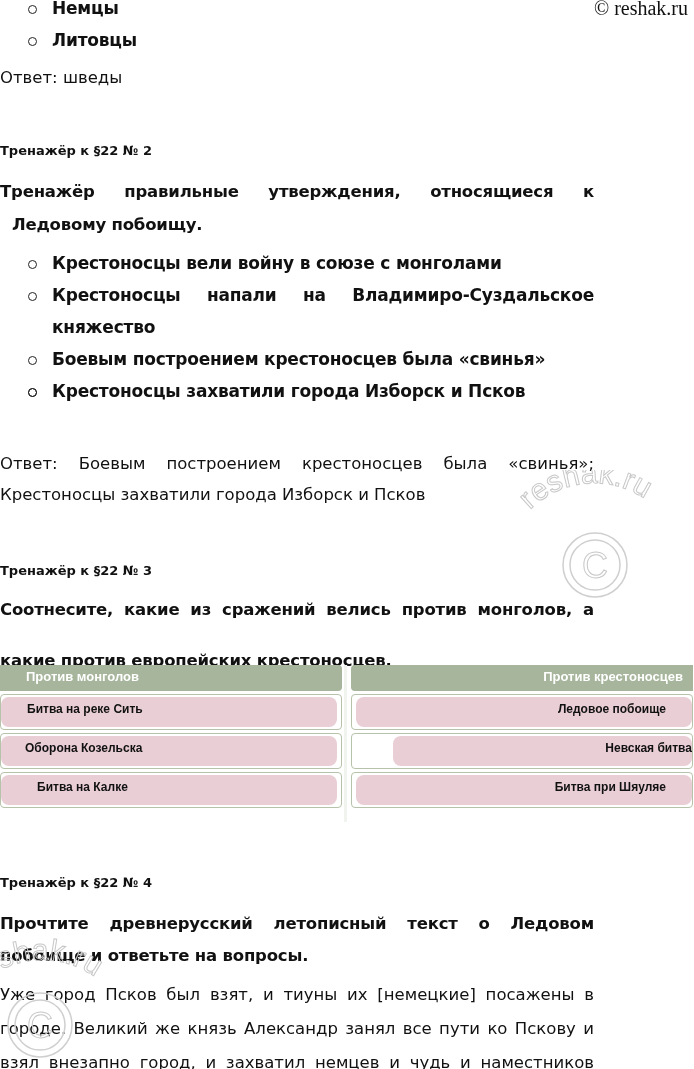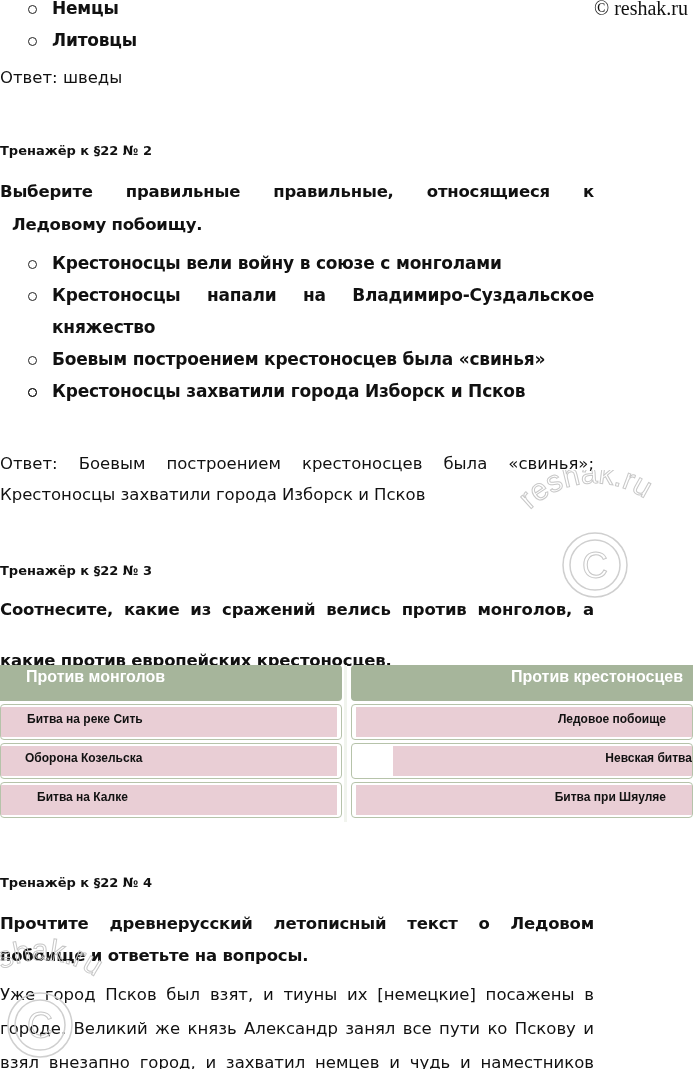--- a/index.html
+++ b/index.html
@@ -22,54 +22,54 @@
   }
   .text { position: absolute; left: 0; width: 594px; font-size: 16.5px; line-height: 31px; }
   .bold { font-weight: bold; letter-spacing: -0.2px; }
   .h { position: absolute; left: 0; font-weight: bold; font-size: 13px; }
 
   .tbl { position: absolute; top: 665px; left: 0; width: 694px; height: 157px; }
   .col { position: absolute; top: 0; width: 342px; }
   .col.left { left: 0; }
   .col.right { left: 351px; }
   .thead {
-    height: 36px; background: #a6b59b; border-radius: 0 4px 4px 0;
-    color: #fff; font-family: "Liberation Sans", sans-serif; font-weight: bold; font-size: 16px;
+    height: 26px; background: #a6b59b; border-radius: 0 4px 4px 0;
+    color: #fff; font-family: "Liberation Sans", sans-serif; font-weight: bold; font-size: 13px;
     line-height: 24px;
   }
   .col.right .thead { border-radius: 4px 0 0 4px; text-align: right; padding-right: 10px; }
   .col.left .thead { padding-left: 26px; }
   .cell-wrap {
     height: 36px; margin-top: 3px; border: 1.5px solid #b6c3aa; border-radius: 4px;
     background: #fff; padding: 2px 4px 2px 0; box-sizing: border-box;
   }
   .col.right .cell-wrap { padding: 2px 0 2px 4px; }
   .cell {
-    height: 100%; background: #e9ced5; border-radius: 0;
+    height: 100%; background: #e9ced5; border-radius: 8px;
     font-family: "Liberation Sans", sans-serif; font-weight: bold; font-size: 12px; color: #111;
     line-height: 24px; box-sizing: border-box;
   }
   .col.right .cell { text-align: right; }
   .divider { position: absolute; left: 344px; top: 0; width: 3px; height: 157px; background: #f1f4ee; }
 
   .wm { position: absolute; pointer-events: none; }
 </style>
 </head>
 <body>
 
 <div class="copyright">© reshak.ru</div>
 
 <ul class="bul-list" style="top:-8px;">
   <li class="bul-item"><span class="ring"></span><span>Немцы</span></li>
   <li class="bul-item"><span class="ring"></span><span>Литовцы</span></li>
 </ul>
 <div class="text" style="top:62px;">Ответ: шведы</div>
 
 <div class="h" style="top:143px;">Тренажёр к §22 № 2</div>
-<div class="text bold" style="top:176px; text-align-last: justify; text-align: justify;">Выберите правильные правильные, относящиеся к</div>
+<div class="text bold" style="top:176px; text-align-last: justify; text-align: justify;">Тренажёр правильные утверждения, относящиеся к</div>
 <div class="text bold" style="top:209px;margin-left:12px;">Ледовому побоищу.</div>
 
 <ul class="bul-list" style="top:247px; width:594px;">
   <li class="bul-item"><span class="ring"></span><span>Крестоносцы вели войну в союзе с монголами</span></li>
   <li class="bul-item" style="text-align: justify; text-align-last: justify;"><span class="ring"></span><span>Крестоносцы напали на Владимиро-Суздальское</span></li>
   <li class="bul-item"><span>княжество</span></li>
   <li class="bul-item"><span class="ring"></span><span>Боевым построением крестоносцев была «свинья»</span></li>
   <li class="bul-item"><span class="ring"></span></li>
   <li class="bul-item"><span class="ring"></span><span>Крестоносцы захватили города Изборск и Псков</span></li>
 </ul>

